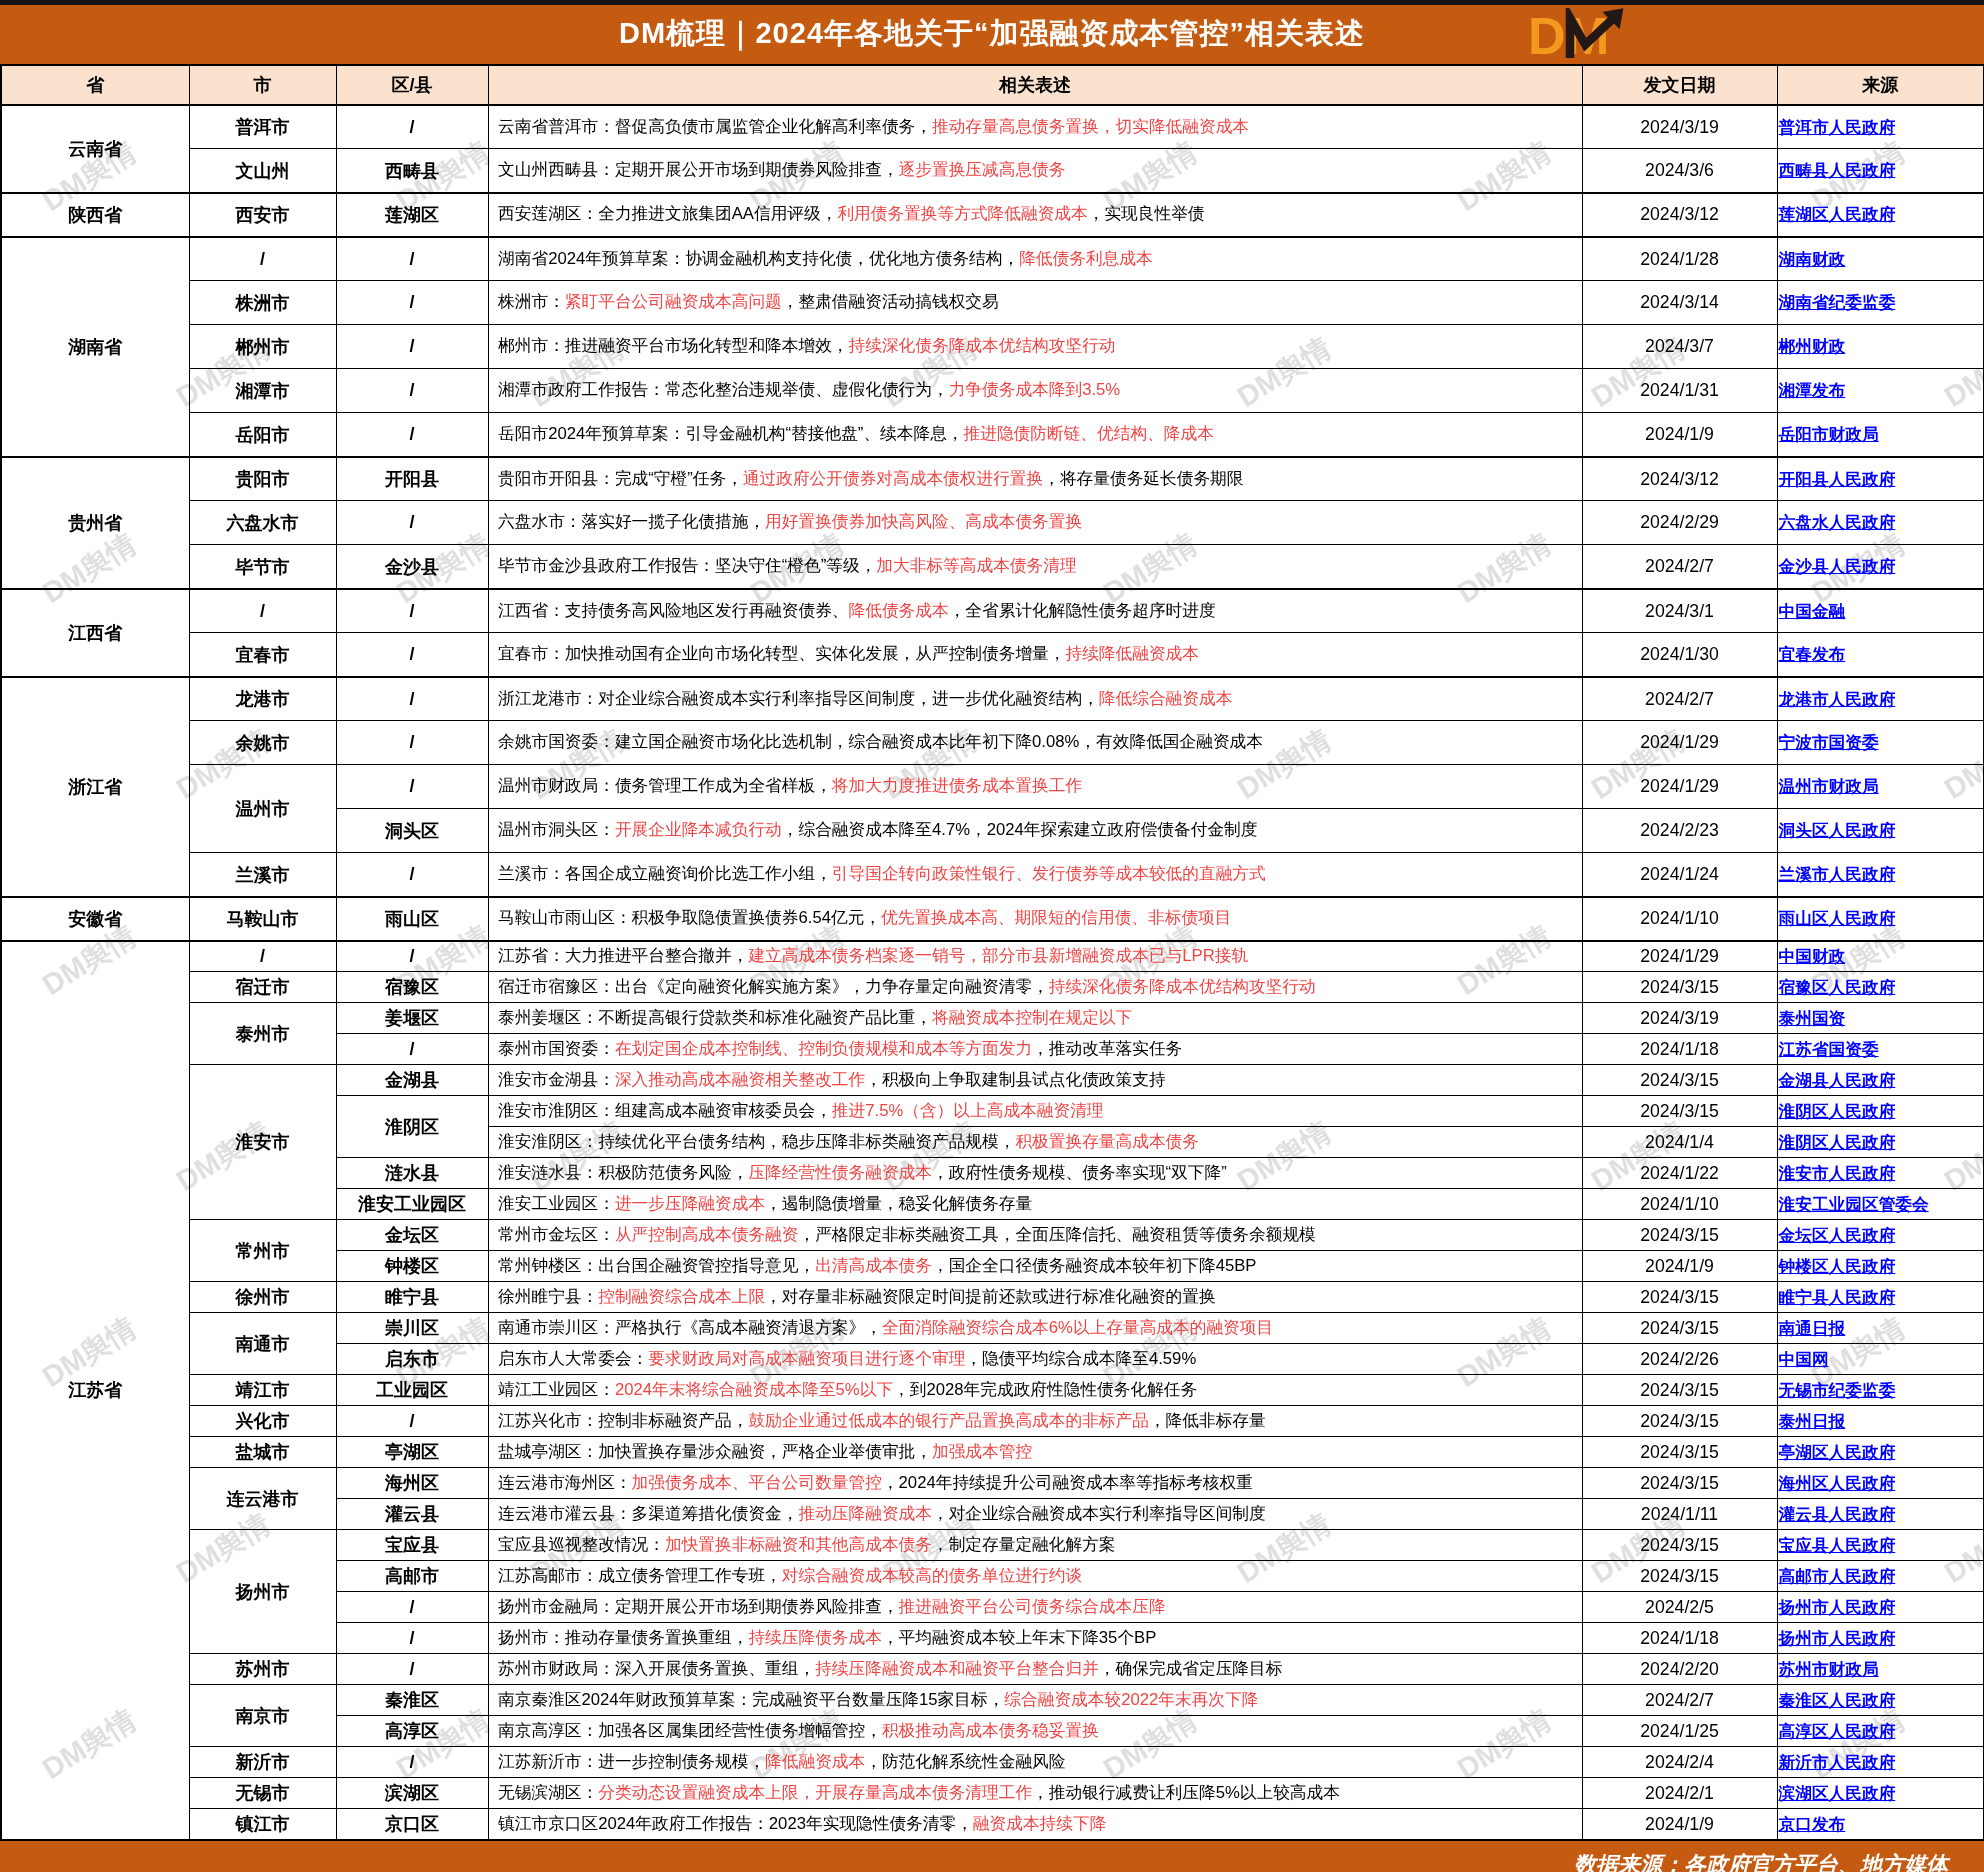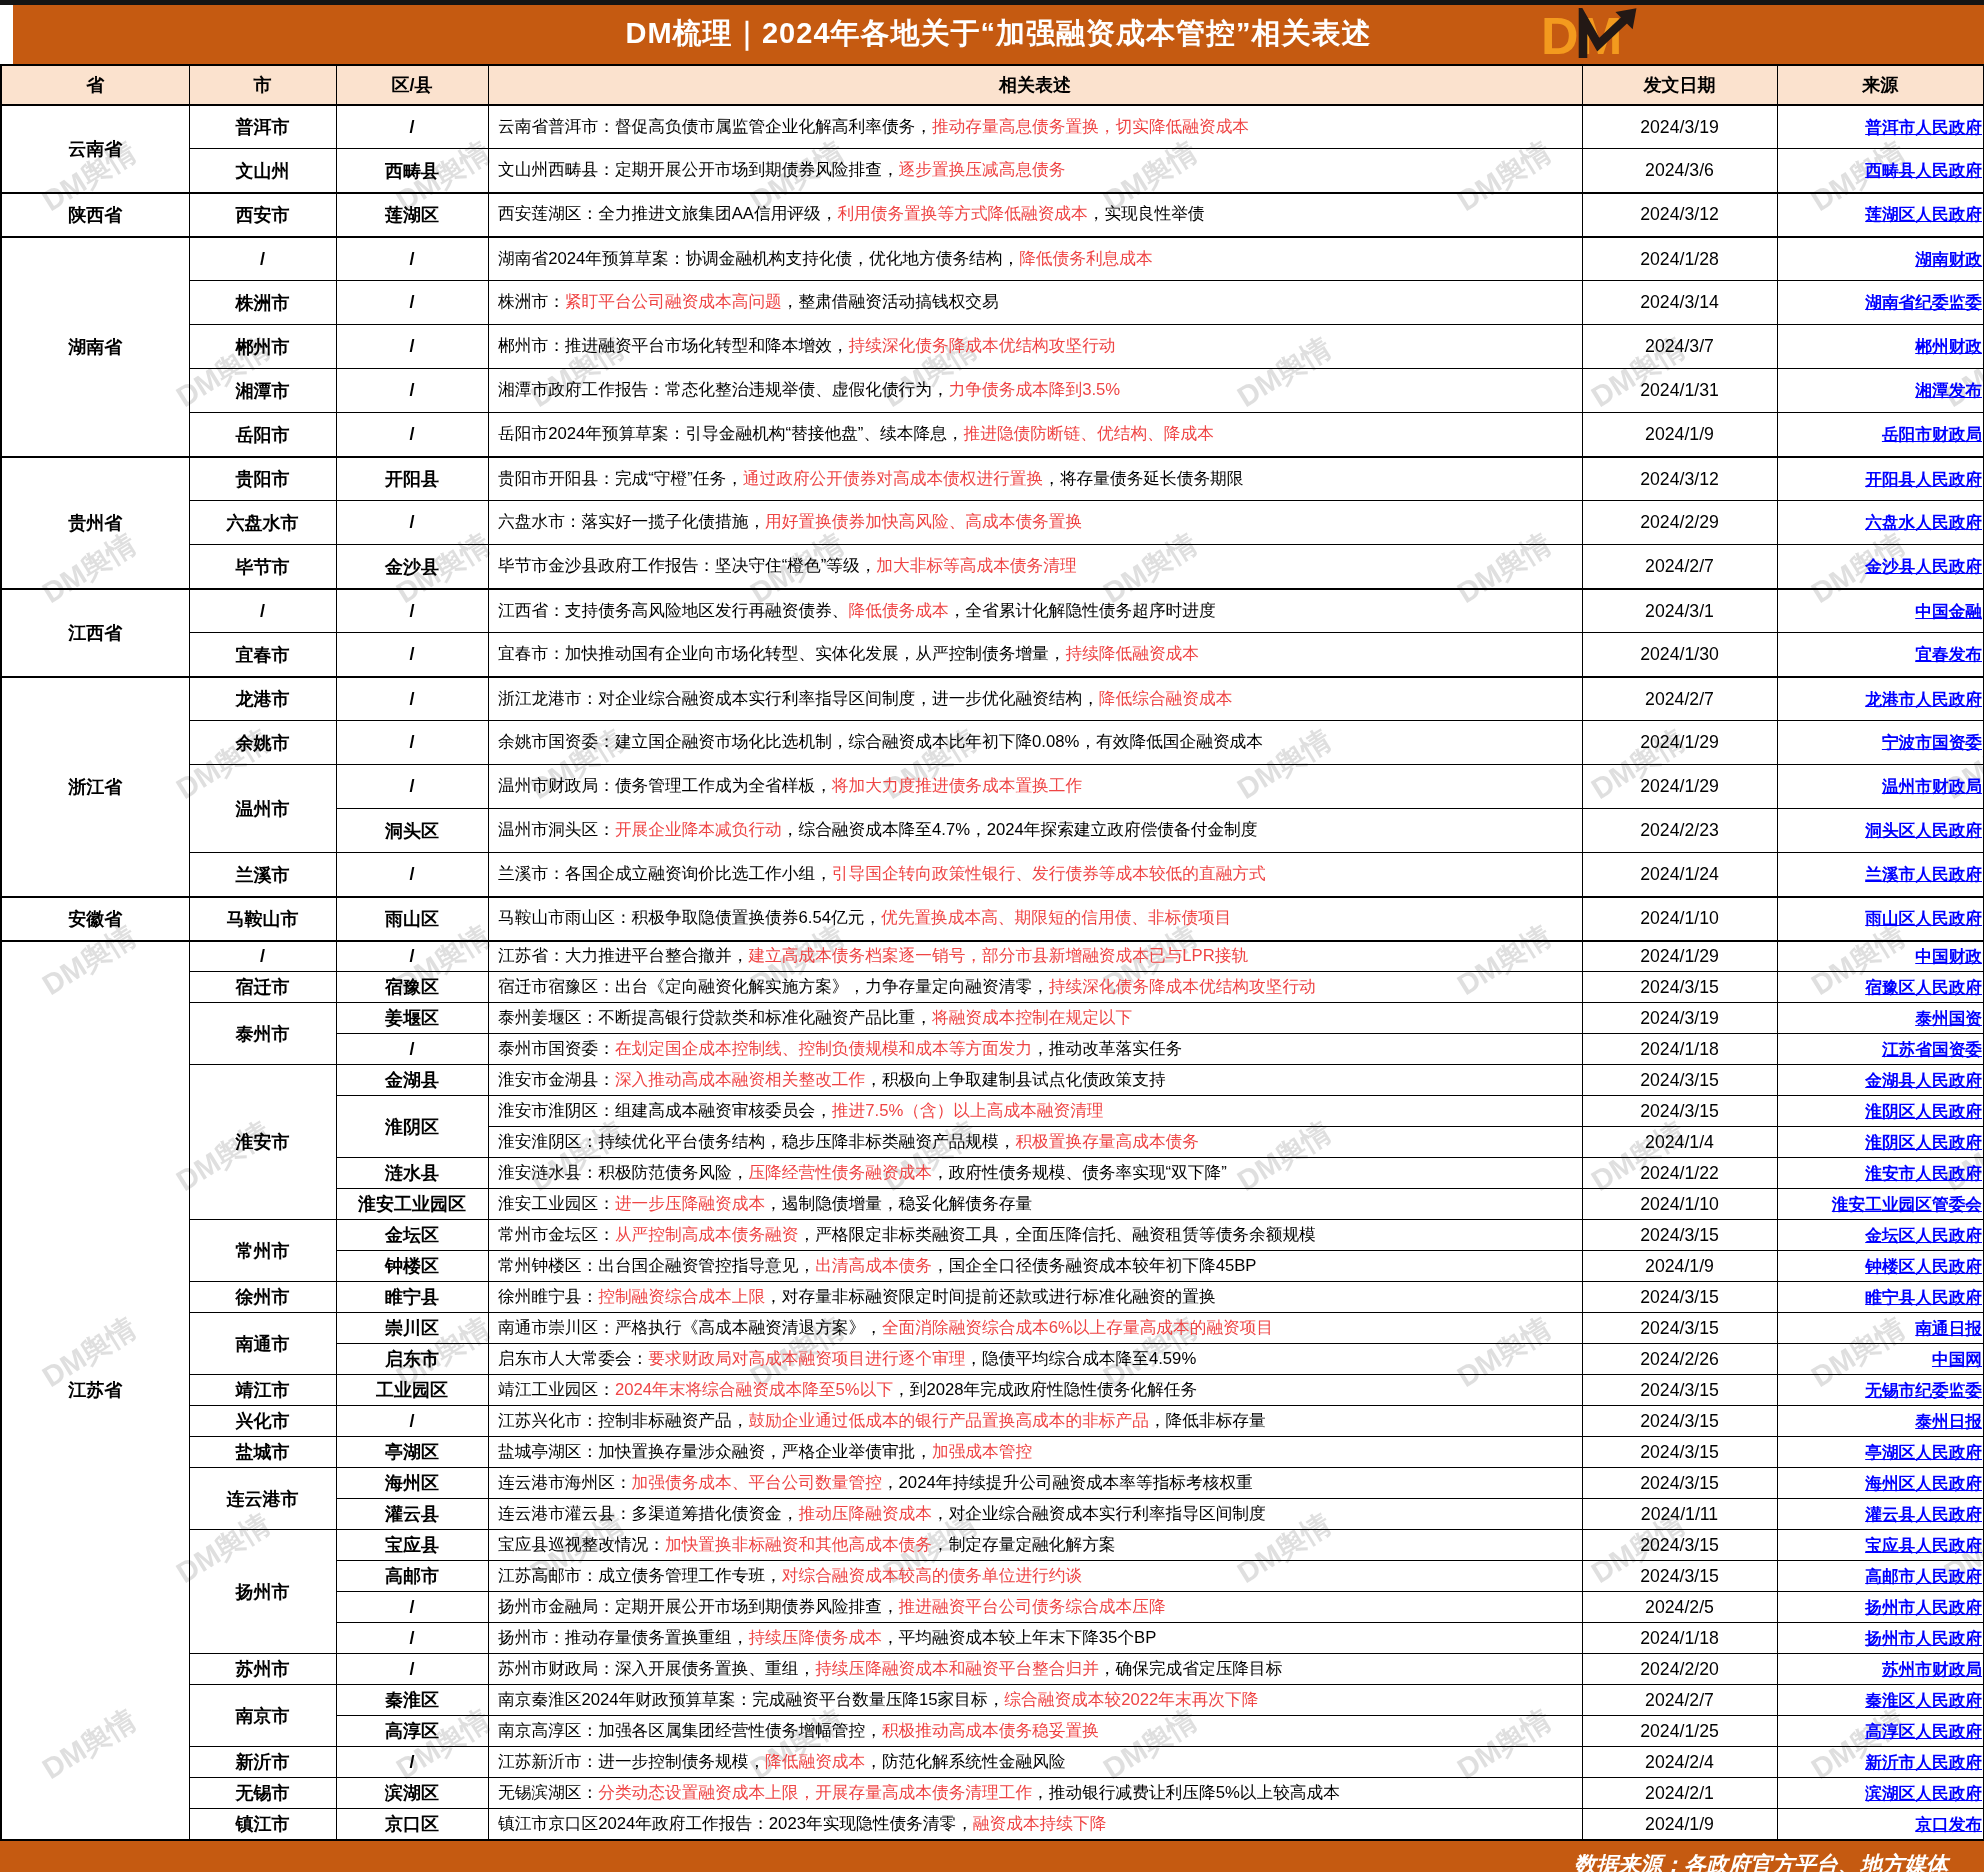--- a/index.html
+++ b/index.html
@@ -1,21 +1,21 @@
 <!DOCTYPE html>
 <html><head>
 <meta charset="utf-8">
 <style>
   html,body { margin:0; padding:0; background:#ffffff; }
   body { width:1984px; font-family:"Liberation Sans","DejaVu Sans",sans-serif; position:relative; }
 
   .top-strip    { height:4.8px;  background:#141414; }
 
   .banner { position:relative; height:59px; background:#C55A11;
-            display:flex; align-items:center; justify-content:center;margin-left:13px; }
+            display:flex; align-items:center; justify-content:center; }
   .banner-title { color:#ffffff; font-size:29px; font-weight:bold; letter-spacing:1px; }
   .dm-logo { position:absolute; left:1528px; top:2.9px; width:105px; height:54px; }
   .dm-logo .d { position:absolute; left:0;  top:-1.9px; font-size:52px; font-weight:bold; color:#F39A1E; }
   .dm-logo .m { position:absolute; left:38px; top:-1.9px; font-size:52px; font-weight:bold; color:#F39A1E; }
 
   .watermark-layer { position:absolute; left:0; top:100px; width:1984px; height:1721px;
                      z-index:0; pointer-events:none; overflow:hidden; }
   .watermark-layer span { position:absolute; transform:rotate(-32deg);
                      color:rgba(150,150,150,0.30); font-size:29px; font-weight:bold; white-space:nowrap; }
 
@@ -31,21 +31,21 @@
 
   tr.tall  { height:44px; }
   tr.short { height:31px; }
   tr.sep-prov td { border-top:2.9px solid #000; }
   tr.sep-city td { border-top:1.9px solid #000; }
 
   td.name { text-align:center; font-weight:bold; font-size:18px; }
   td.stmt { text-align:left; padding:0 9.6px; font-size:16.7px; line-height:1.25; }
   td.stmt .seg-red { color:#ef4444; }
   td.date { text-align:center; font-size:17.7px; }
-  td.src  { text-align:right;font-family:Liberation Mono, monospace; }
+  td.src  { text-align:left;font-family:Liberation Mono, monospace; }
   td.src a { color:#0000FF; text-decoration:underline; font-weight:bold; font-size:16.7px; cursor:pointer; }
 
   .footer-bar { height:48px; background:#C55A11; display:flex; align-items:center;
                 justify-content:flex-end; padding-right:36px; box-sizing:border-box; }
   .footer-text { color:#ffffff; font-weight:bold; font-style:italic; font-size:22px; }
 </style>
 </head>
 <body>
 
 <div class="top-strip"></div>

